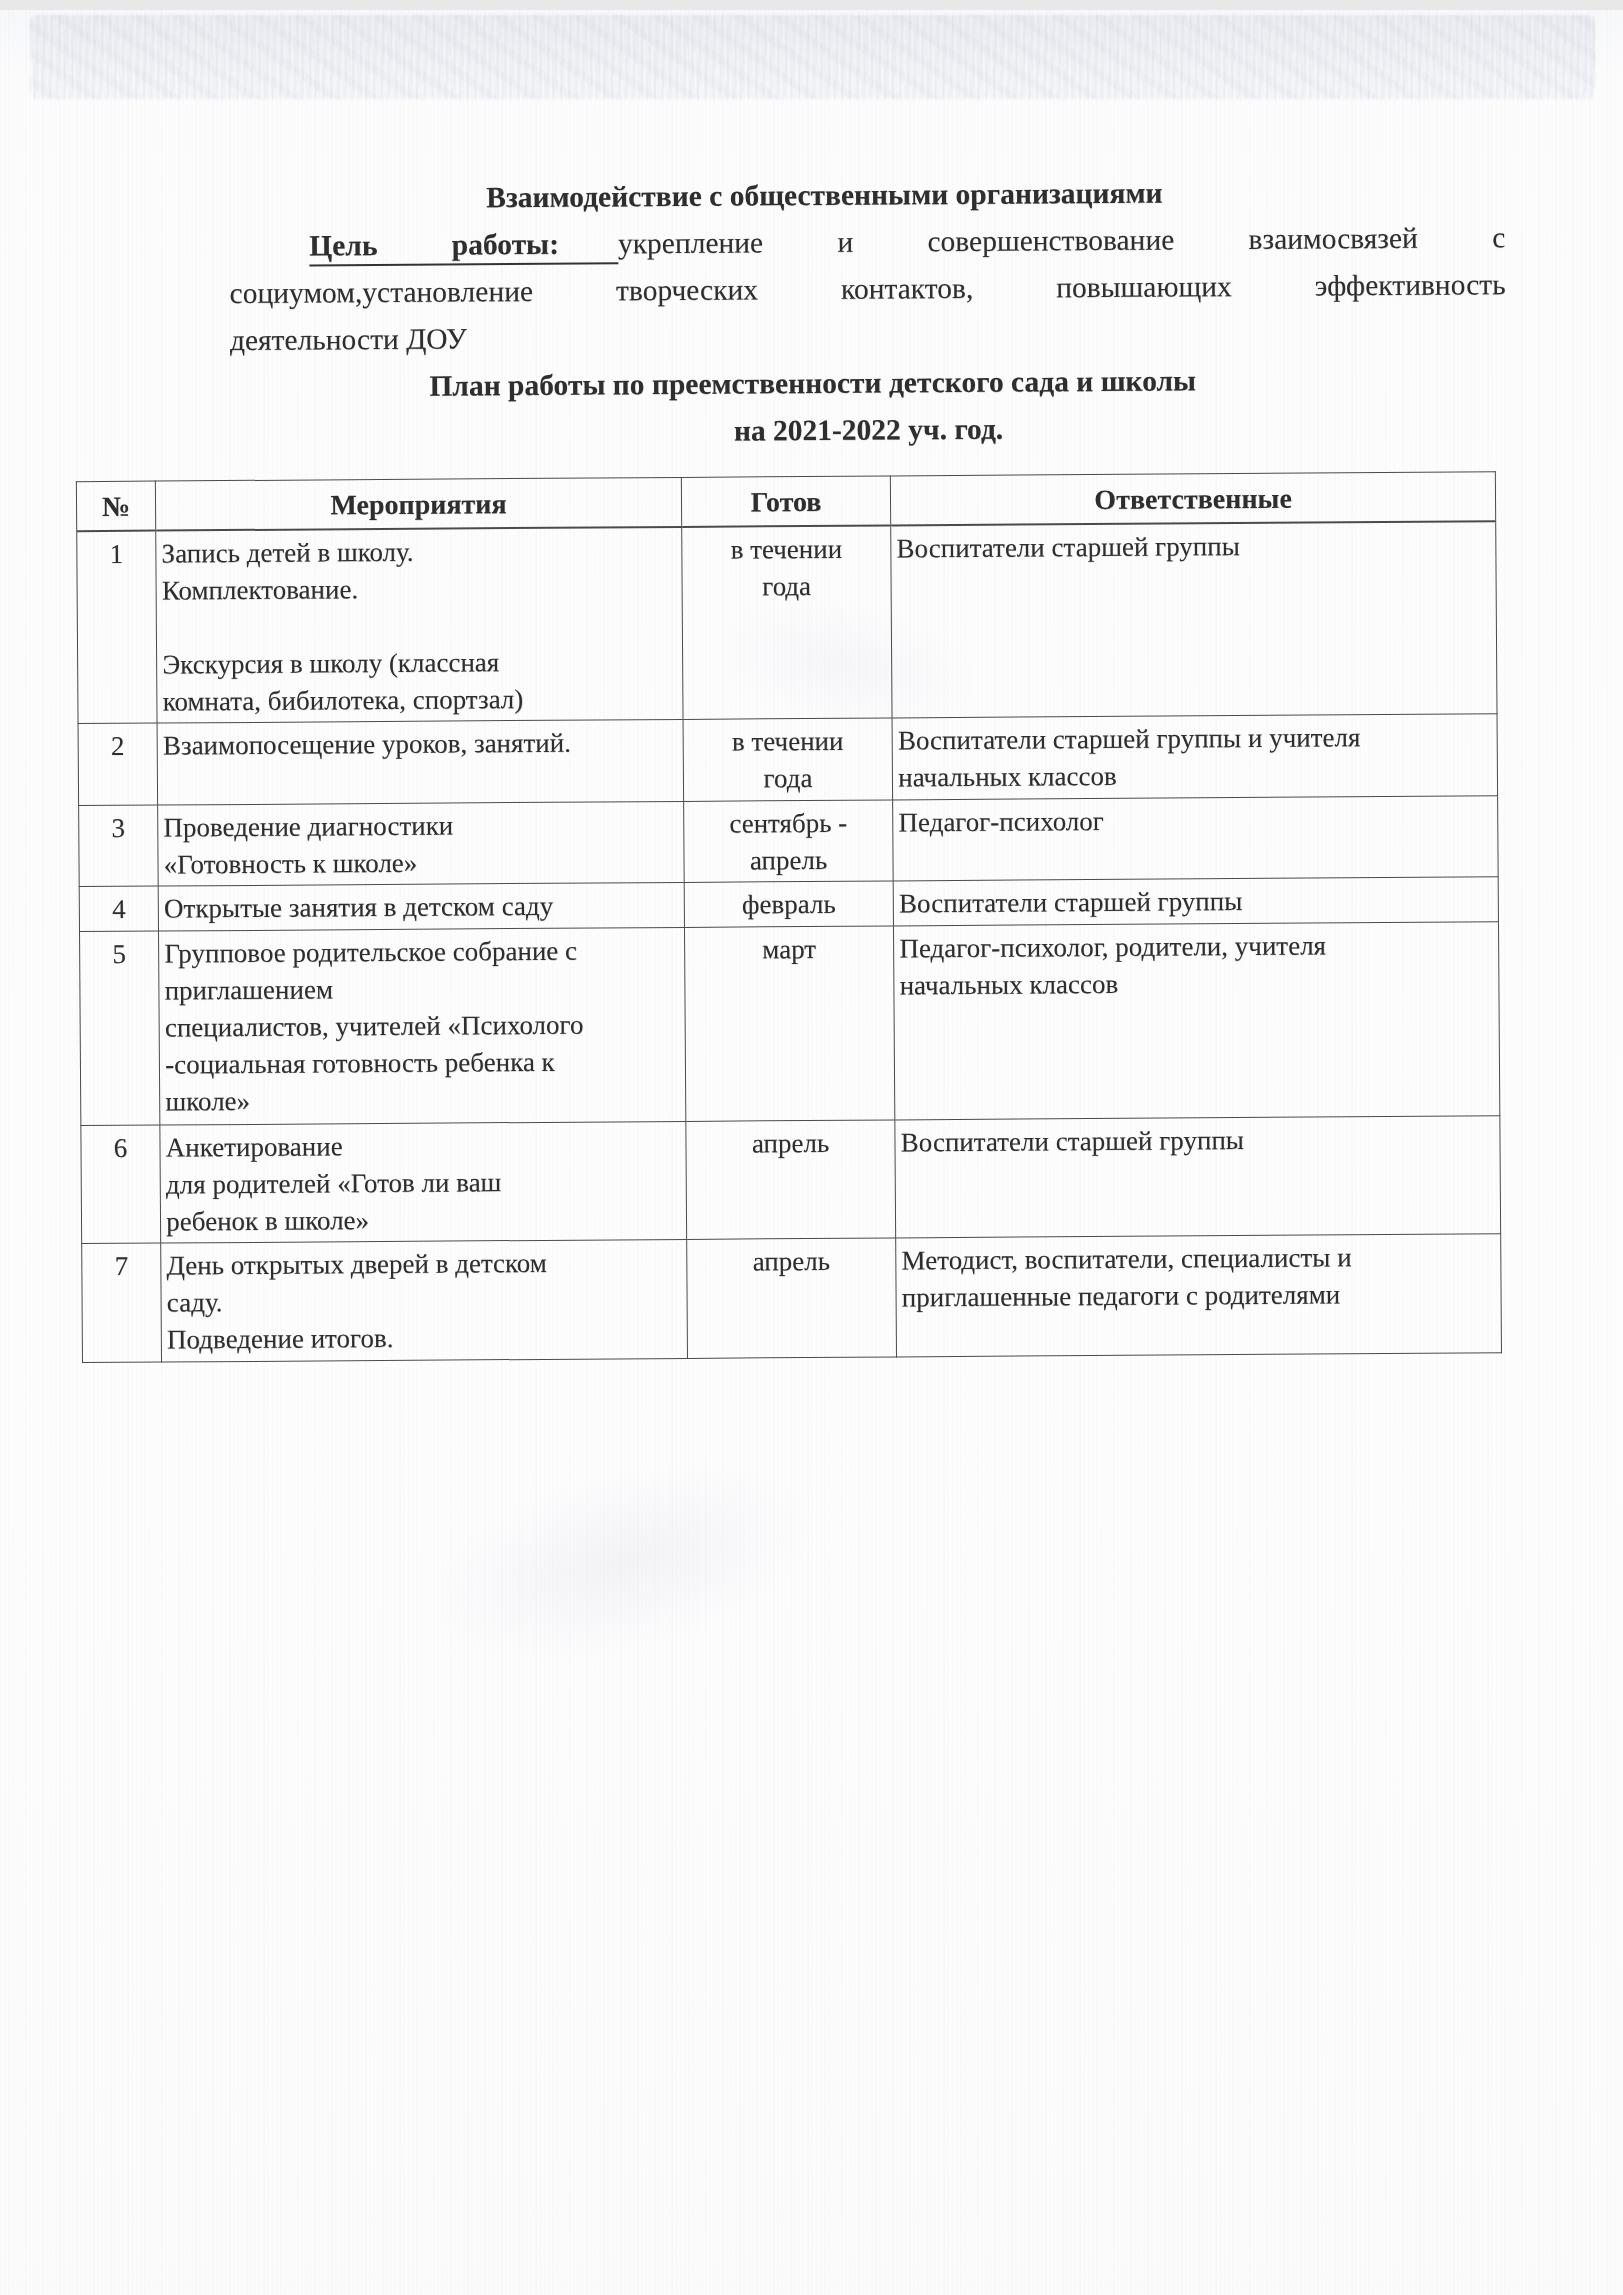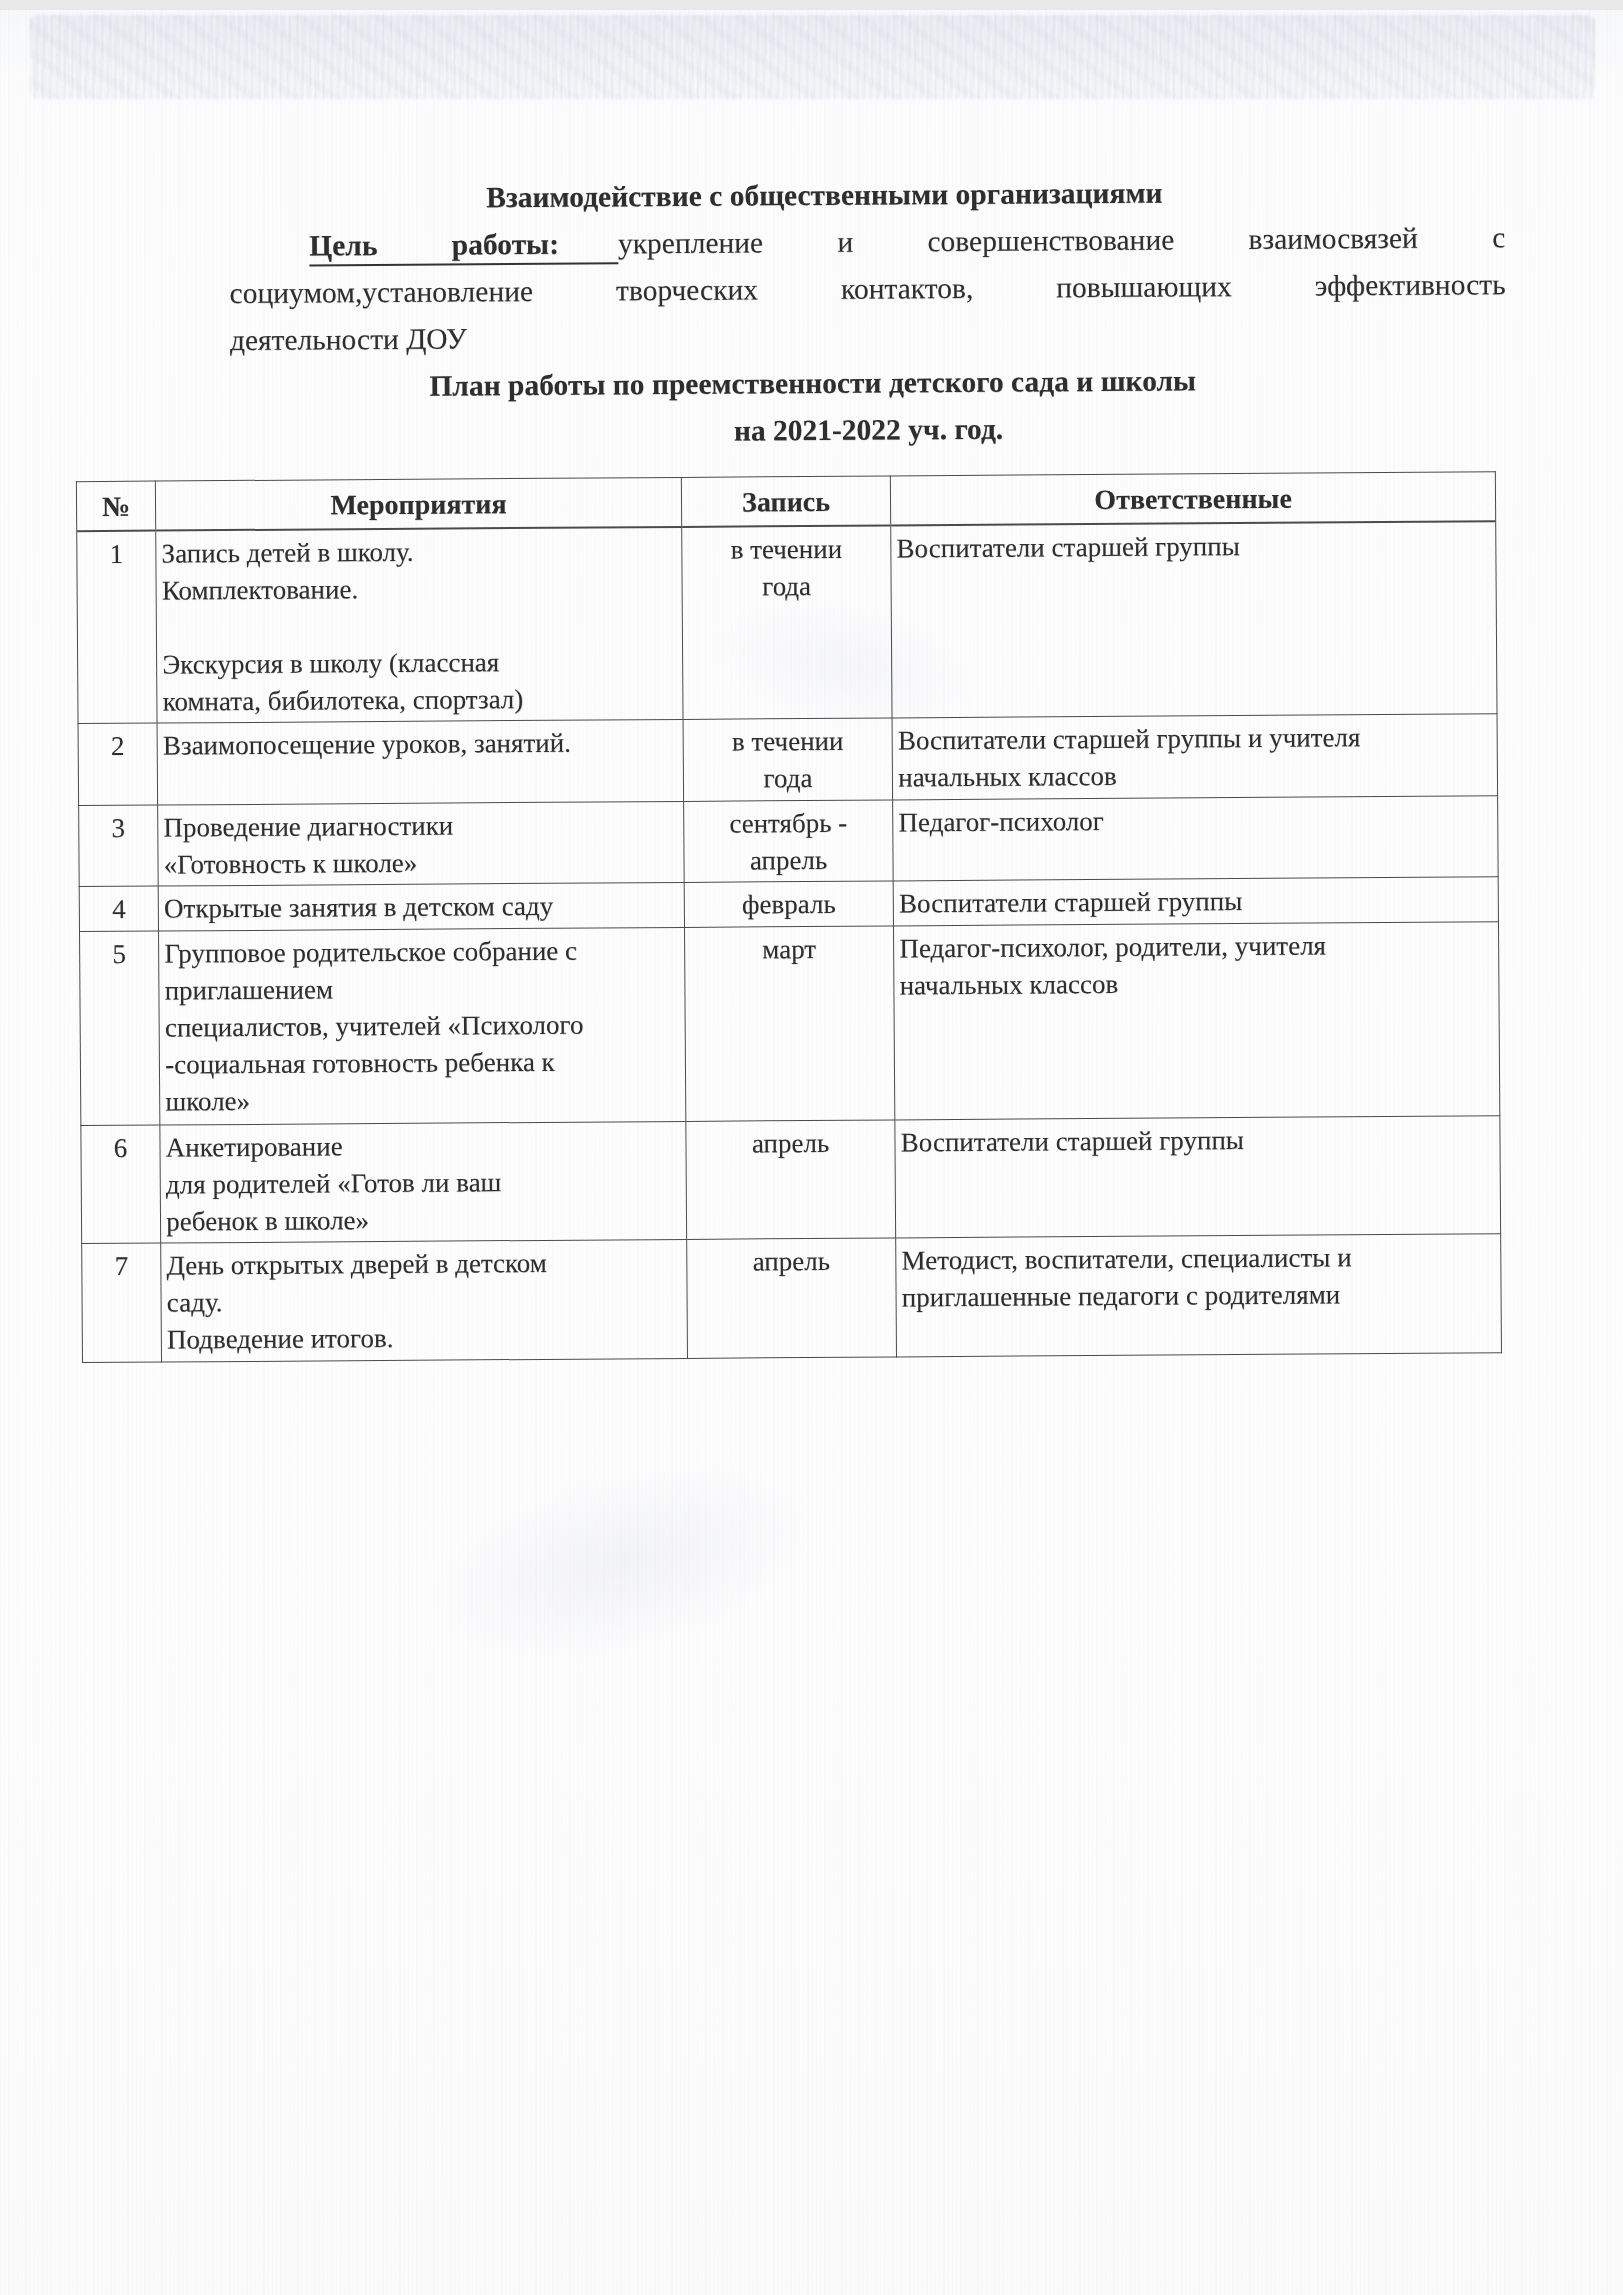--- a/index.html
+++ b/index.html
@@ -124,21 +124,21 @@
       <colgroup>
         <col class="c-num">
           <col class="c-act">
           <col class="c-date">
           <col class="c-resp">
       </colgroup>
       <thead>
         <tr>
           <th>№</th>
           <th>Мероприятия</th>
-          <th>Запись</th>
+          <th>Готов</th>
           <th>Ответственные</th>
         </tr>
       </thead>
       <tbody>
         <tr class="r1">
           <td class="num">1</td>
           <td class="act">Запись детей в школу.
 Комплектование.
 
 Экскурсия в школу (классная

